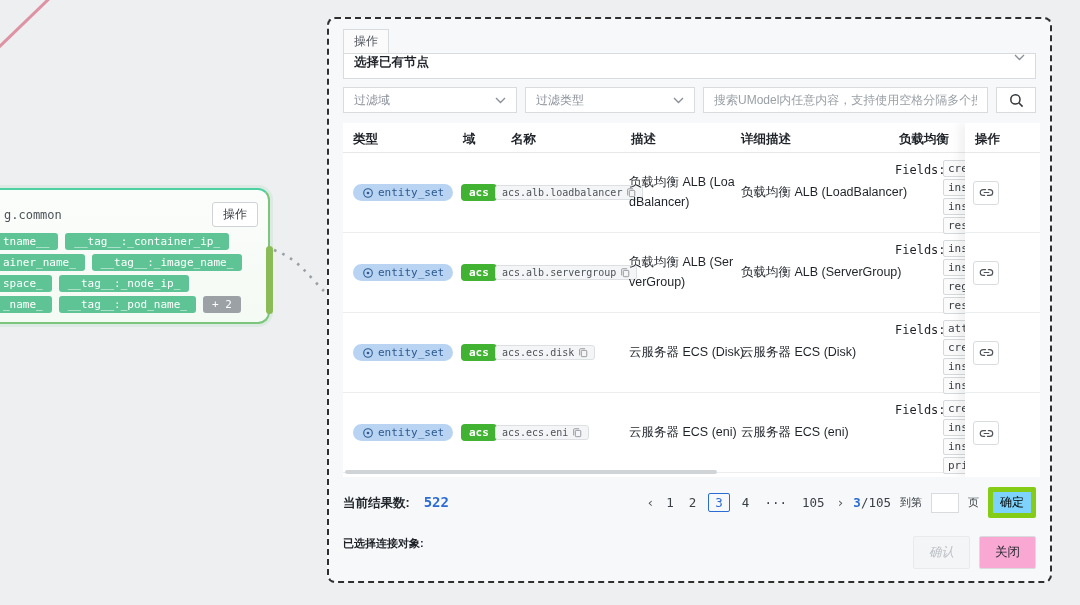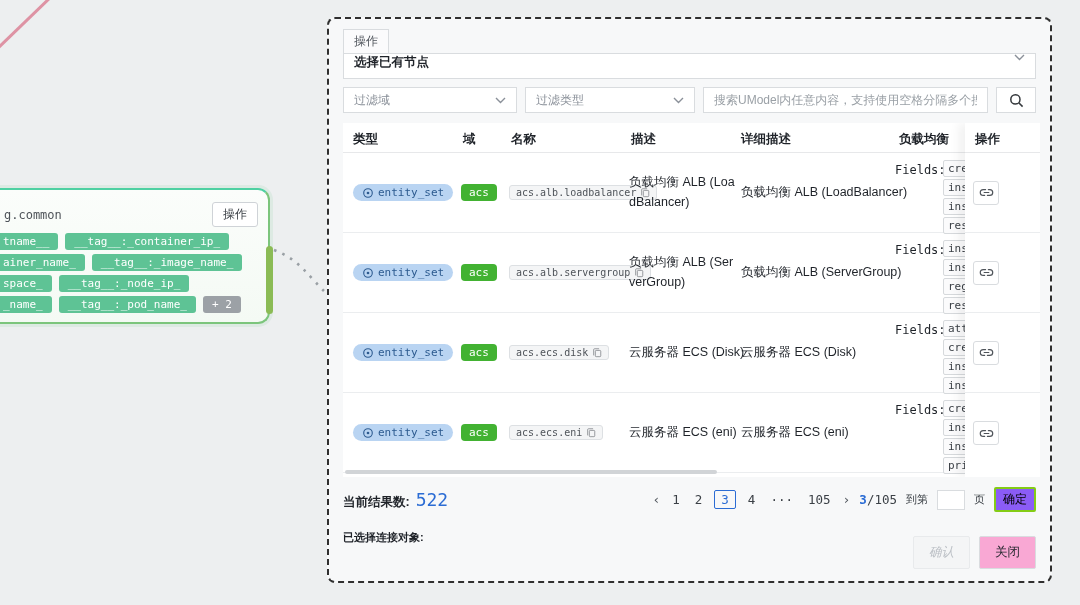--- a/index.html
+++ b/index.html
@@ -46,22 +46,22 @@
   .tbl { position:relative; margin-top:10px; background:#fff; height:354px; width:697px; overflow:hidden; }
   .thead { position:relative; height:30px; border-bottom:1px solid #e7e8ea; font-size:12.5px; font-weight:bold; color:#1f2329; }
   .thead span { position:absolute; top:8px; }
   .h0{left:10px;} .h1{left:120px;} .h2{left:168px;} .h3{left:288px;} .h4{left:398px;} .h5{left:556px;}
   .trow { position:relative; height:80px; border-bottom:1px solid #ebedef; }
   .trow:last-of-type { border-bottom:none; }
   .badge-type { position:absolute; left:10px; top:31px; display:inline-flex; align-items:center; gap:4px;
     background:#b9d4f2; color:#2c5a8f; border-radius:10px; padding:2px 9px;
     font-family:"DejaVu Sans Mono",monospace; font-size:11px; }
   .badge-domain { position:absolute; left:118px; top:31px; background:#42b232; color:#fff; border-radius:4px;
-    padding:2px 8px; font-family:"DejaVu Sans Mono",monospace; font-size:11px; font-weight:normal; }
-  .name-tag { position:absolute; left:166px; top:32px; display:inline-flex; align-items:center; gap:4px;
+    padding:2px 8px; font-family:"DejaVu Sans Mono",monospace; font-size:11px; font-weight:bold; }
+  .name-tag { position:absolute; left:152px; top:32px; display:inline-flex; align-items:center; gap:4px;
     background:#f4f5f6; border:1px solid #dde0e3; border-radius:3px; padding:1px 6px;
     font-family:"DejaVu Sans Mono",monospace; font-size:10px; color:#4e5359; cursor:pointer; }
   .desc { position:absolute; left:286px; top:0; width:106px; height:100%; display:flex; align-items:center;
     font-size:12.5px; color:#1f2329; line-height:1.55; word-break:break-all; }
   .detail { position:absolute; left:398px; top:0; width:200px; height:100%; display:flex; align-items:center;
     font-size:12.5px; color:#1f2329; }
   .fields { position:absolute; left:552px; top:7px; width:145px; }
   .flabel { position:absolute; left:0; top:3px; font-family:"DejaVu Sans Mono",monospace; font-size:12px; color:#1f2329; }
   .ftags { position:absolute; left:48px; top:0; display:flex; flex-direction:column; gap:2px; }
   .ftag { width:44px; height:17px; overflow:hidden; white-space:nowrap; background:#fbfbfc;
@@ -72,29 +72,29 @@
   .ops-head { height:30px; border-bottom:1px solid #e7e8ea; font-size:12.5px; font-weight:bold; padding:8px 0 0 10px; }
   .ops-cell { height:80px; border-bottom:1px solid #ebedef; display:flex; align-items:center; }
   .ops-cell:last-child { border-bottom:none; }
   .link-btn { margin-left:8px; width:26px; height:24px; background:#fff; border:1px solid #d9dcdf; border-radius:3px;
     display:flex; align-items:center; justify-content:center; cursor:pointer; }
   .hscroll { position:absolute; left:2px; bottom:3px; width:372px; height:4px; background:#d1d4d7; border-radius:2px; }
 
   
   .res-row { display:flex; justify-content:space-between; align-items:center; margin-top:10px; }
   .res-left { font-size:12.5px; font-weight:bold; }
-  .res-count { font-family:"DejaVu Sans Mono",monospace; font-size:18px; font-weight:normal; color:#2b6cd4; margin-left:6px; }
+  .res-count { font-family:"DejaVu Sans Mono",monospace; font-size:14px; font-weight:bold; color:#2b6cd4; margin-left:14px; }
   .pager { display:flex; align-items:center; gap:9px; font-family:"DejaVu Sans Mono",monospace; font-size:12.5px; color:#3b4046; }
   .pg { cursor:pointer; padding:1px 3px; }
   .pg.active { border:1px solid #2b6cd4; color:#2b6cd4; border-radius:2px; padding:1px 6px; }
   .pg-arrow { cursor:pointer; color:#51565d; font-size:13px; }
   .pos-cur { color:#2b6cd4; font-weight:bold; }
   .goto-label, .page-label { font-family:Liberation Serif, serif; font-size:11px; }
   .goto-input { width:28px; height:20px; border:1px solid #d9dcdf; background:#fff; outline:none; text-align:center; font-size:12px; }
-  .goto-ok { background:#8b5cf6; border:2px solid #84cc16; border-radius:2px; font-size:12px; padding:2px 7px; cursor:pointer; }
+  .goto-ok { background:#7dd3fc; border:5px solid #84cc16; border-radius:2px; font-size:12px; padding:2px 7px; cursor:pointer; }
   .selected-label { font-size:11px; font-weight:bold; margin-top:18px; }
   .modal-actions { position:absolute; right:14px; bottom:12px; display:flex; gap:9px; }
   .btn-confirm { background:#f4f5f6; border:1px solid #e8eaec; color:#bcc0c6; font-size:12.5px; padding:7px 15px; border-radius:2px;font-style:italic; }
   .btn-close { background:#f9a8d4; border:1px solid #d9dcdf; color:#1f2329; font-size:12.5px; padding:7px 15px; border-radius:2px; cursor:pointer; }
 
   svg { display:block; }
   .nowrap { white-space:nowrap; }
 </style>
 </head>
 <body>

